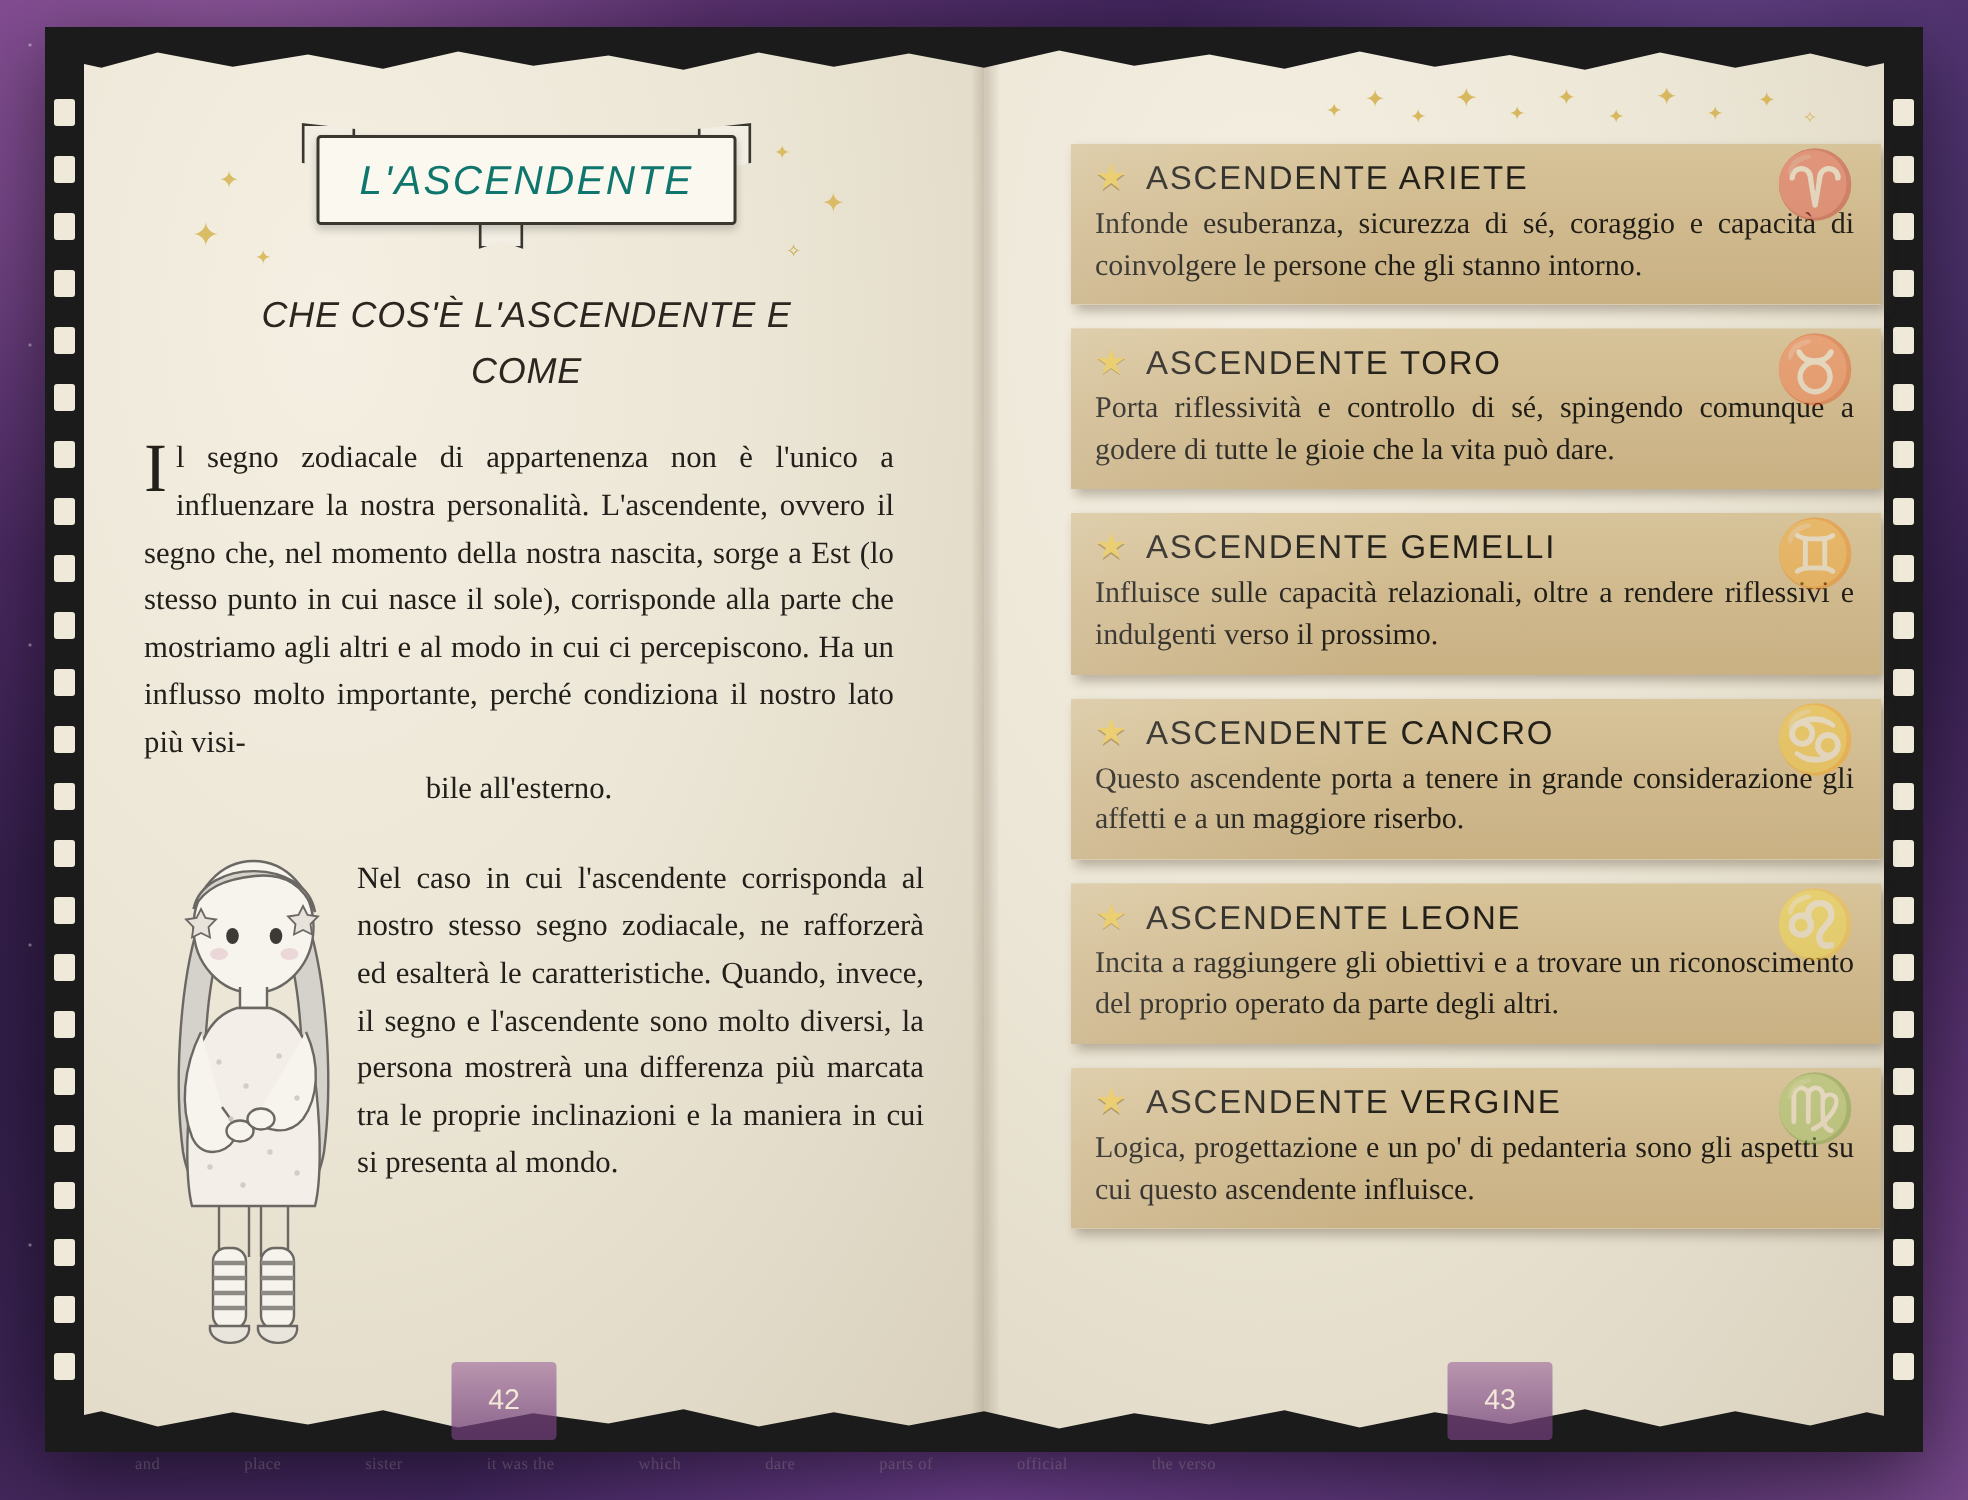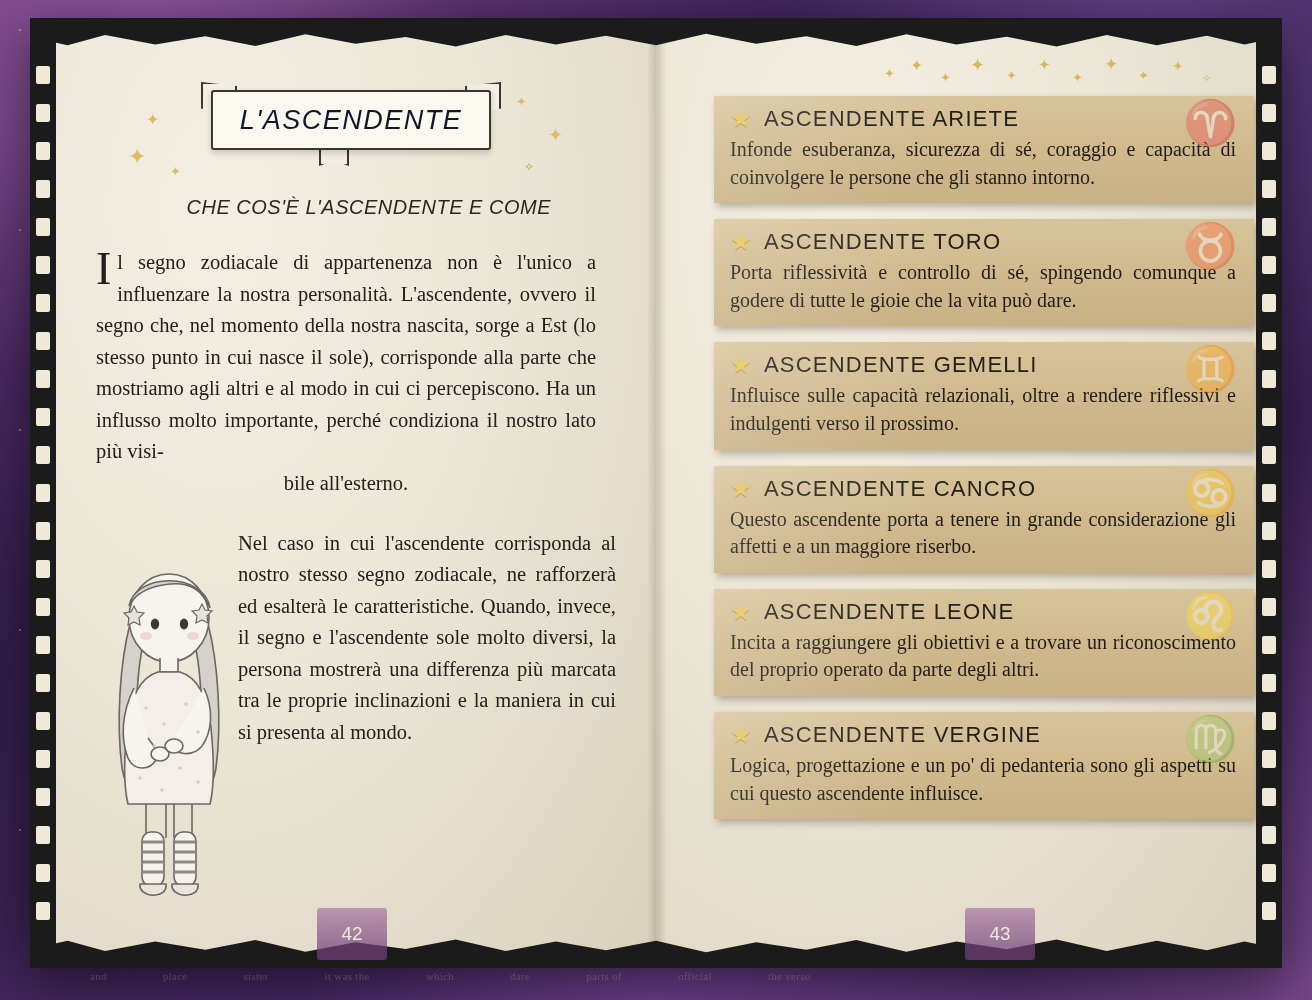--- a/index.html
+++ b/index.html
@@ -105,41 +105,41 @@
     background: #fbf8ef;
     border: 2px solid #3a3630;
     border-radius: 3px;
     display: flex; align-items: center; justify-content: center;
     box-shadow: 0 3px 6px rgba(0,0,0,.18);
   }
   .banner-title {
     font-family: "Liberation Sans", sans-serif;
     font-size: 27px;
     letter-spacing: 1.5px;
-    color: #0f172a;
+    color: #0f766e;
     font-style: italic;
     font-weight: 400;
   }
   .ribbon-tail {
     position: absolute; background: #f2eee3; border: 2px solid #3a3630;
   }
   .ribbon-tail.l { left: 0; top: 2px; width: 36px; height: 34px;
     clip-path: polygon(0 0, 100% 12%, 100% 100%, 0 78%); }
   .ribbon-tail.r { right: 0; top: 2px; width: 36px; height: 34px;
     clip-path: polygon(0 12%, 100% 0, 100% 78%, 0 100%); }
   .ribbon-tail.b { left: 118px; top: 66px; width: 30px; height: 20px;
     clip-path: polygon(0 0, 100% 0, 100% 100%, 50% 74%, 0 100%); }
 
   .heading {
     margin: 26px auto 0;
     width: 400px;
-    text-align: right;
+    text-align: center;
     font-family: "Liberation Sans", sans-serif;
     font-style: italic;
-    font-size: 20px;
+    font-size: 24px;
     letter-spacing: 0.5px;
     line-height: 1.55;
     color: #2b2720;
   }
 
   .body-text {
     margin-top: 24px;
     font-size: 20.5px;
     line-height: 1.54;
     color: #23201b;
@@ -234,21 +234,21 @@
     position: absolute;
     bottom: 8px;
     width: 70px; height: 52px;
     background: linear-gradient(180deg, rgba(150,90,150,.55), rgba(110,60,120,.75));
     color: #f2e7d8;
     font-family: "Liberation Sans", sans-serif;
     font-size: 19px;
     display: flex; align-items: center; justify-content: center;
     border-radius: 3px;
   }
-  .page-num.left  { left: 287px; }
+  .page-num.left  { left: 271px; }
   .page-num.right { left: 935px; }
 
   
   .bottom-strip {
     position: absolute;
     left: 0; right: 0; bottom: 0; height: 34px;
     color: rgba(240,235,225,.28);
     font-size: 11px;
     font-family: "Liberation Serif", serif;
     display: flex; gap: 56px;
@@ -347,21 +347,21 @@
 
       <div class="heading">
         <div>CHE COS'È L'ASCENDENTE E COME</div>
       </div>
 
       <div class="body-text p1">
         <span class="dropcap">I</span><span>l segno zodiacale di appartenenza non è l'unico a influenzare la nostra personalità. L'ascendente, ovvero il segno che, nel momento della nostra nascita, sorge a Est (lo stesso punto in cui nasce il sole), corrisponde alla parte che mostriamo agli altri e al modo in cui ci percepiscono. Ha un influsso molto importante, perché condiziona il nostro lato più visi-</span>
         <span class="lastline">bile all'esterno.</span>
       </div>
 
-      <div class="body-text p2">Nel caso in cui l'ascendente corrisponda al nostro stesso segno zodiacale, ne rafforzerà ed esalterà le caratteristiche. Quando, invece, il segno e l'ascendente sole molto diversi, la persona mostrerà una differenza più marcata tra le proprie inclinazioni e la maniera in cui si presenta al mondo.</div>
+      <div class="body-text p2">Nel caso in cui l'ascendente corrisponda al nostro stesso segno zodiacale, ne rafforzerà ed esalterà le caratteristiche. Quando, invece, il segno e l'ascendente sono molto diversi, la persona mostrerà una differenza più marcata tra le proprie inclinazioni e la maniera in cui si presenta al mondo.</div>
 
       <svg class="girl" viewBox="0 0 150 370">
         <g fill="none" stroke="#5d5a56" stroke-width="1.6">
 
           <path d="M36 92 C26 130 22 190 28 236 C32 258 40 262 44 252 C40 200 42 140 50 108 Z" fill="#d5d1cb" stroke="#6b6763"></path>
           <path d="M114 92 C124 130 128 190 122 236 C118 258 110 262 106 252 C110 200 108 140 100 108 Z" fill="#d5d1cb" stroke="#6b6763"></path>
 
           <ellipse cx="75" cy="86" rx="40" ry="44" fill="#f7f4ee" stroke="#6b6763"></ellipse>
 
           <path d="M35 74 C42 40 110 40 116 76 C108 58 96 50 76 52 C56 54 42 60 35 74 Z" fill="#d5d1cb" stroke="#6b6763"></path>

